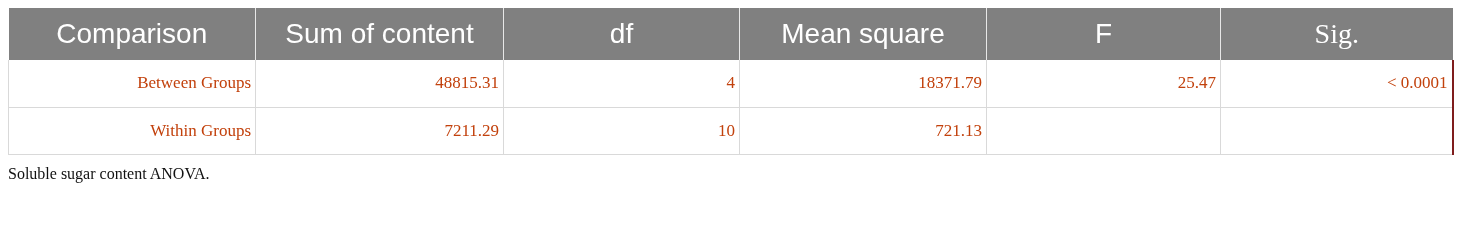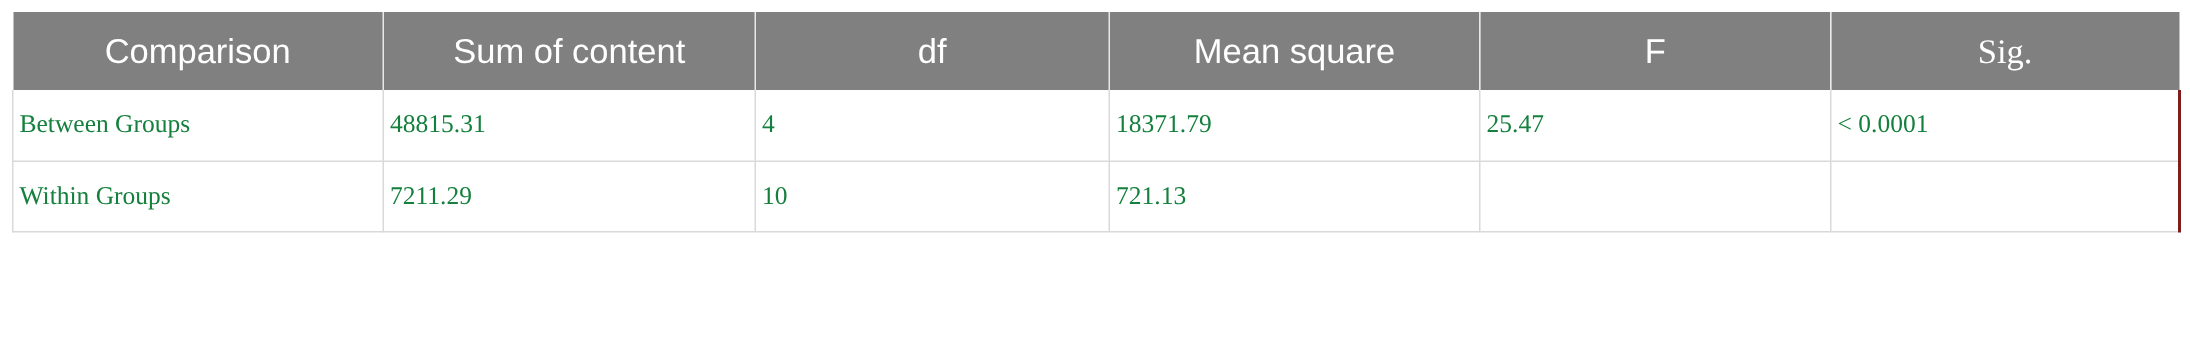--- a/index.html
+++ b/index.html
@@ -30,37 +30,37 @@
   table.anova col.c2 { width: 236px; }
   table.anova col.c3 { width: 247px; }
   table.anova col.c4 { width: 234px; }
   table.anova col.c5 { width: 232px; }
 
   thead th {
     background: #808080;
     color: #ffffff;
     font-family: "Liberation Sans", "DejaVu Sans", sans-serif;
     font-weight: 400;
-    font-size: 23px;
+    font-size: 28px;
     line-height: 1;
     height: 52px;
     text-align: center;
     vertical-align: middle;
     border-right: 1px solid #e8e8e8;
     padding: 0 4px;
     box-sizing: border-box;
     white-space: nowrap;
   }
   thead th:last-child { border-right: none; font-family: Liberation Serif, serif; }
 
   tbody td {
     font-family: "Liberation Serif", "DejaVu Serif", serif;
     font-size: 17px;
-    color: #15803d;
-    text-align: left;
+    color: #c2410c;
+    text-align: right;
     vertical-align: middle;
     height: 47px;
     border-bottom: 1px solid #d9d9d9;
     border-right: 1px solid #d9d9d9;
     padding: 0 4px;
     box-sizing: border-box;
     white-space: nowrap;
     background: #ffffff;
   }
   tbody td.colfirst { border-left: 1px solid #d9d9d9; }
@@ -114,14 +114,15 @@
         <td class="colfirst">Within Groups</td>
         <td>7211.29</td>
         <td>10</td>
         <td>721.13</td>
         <td></td>
         <td class="collast"></td>
       </tr>
     </tbody>
   </table>
 
+  <p class="caption">Soluble sugar content ANOVA.</p>
 
 </div>
 
 </body></html>

